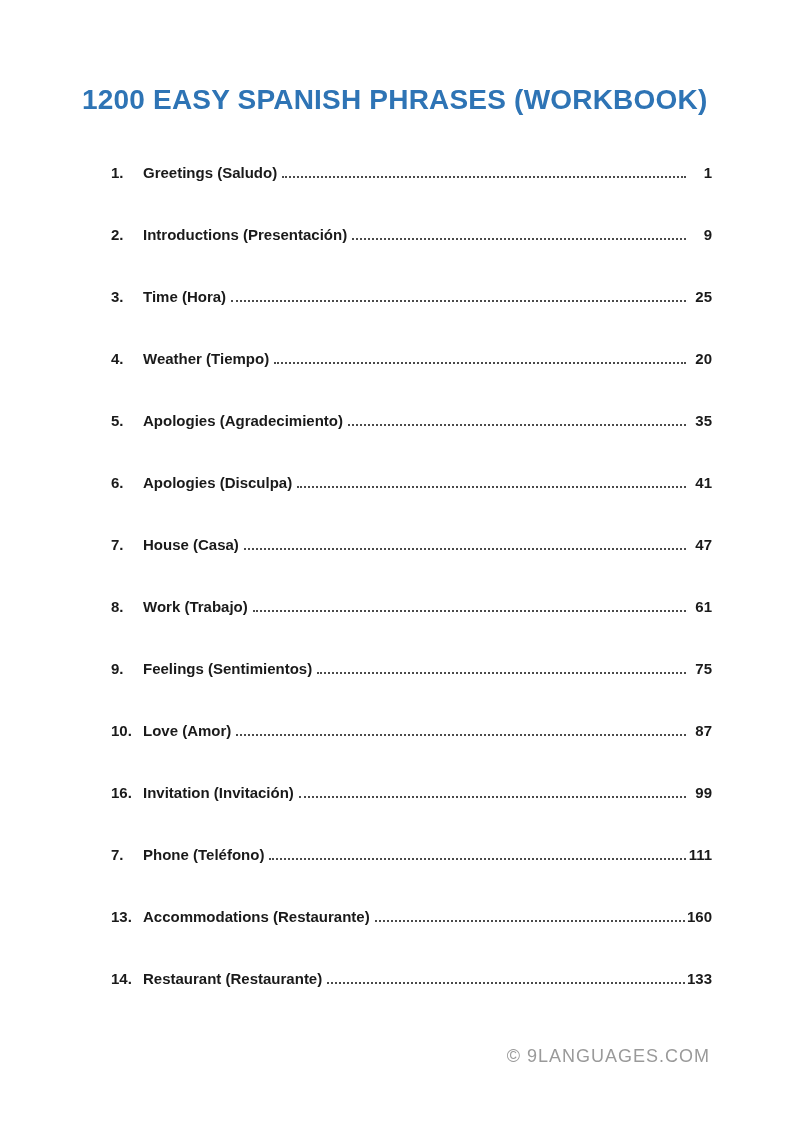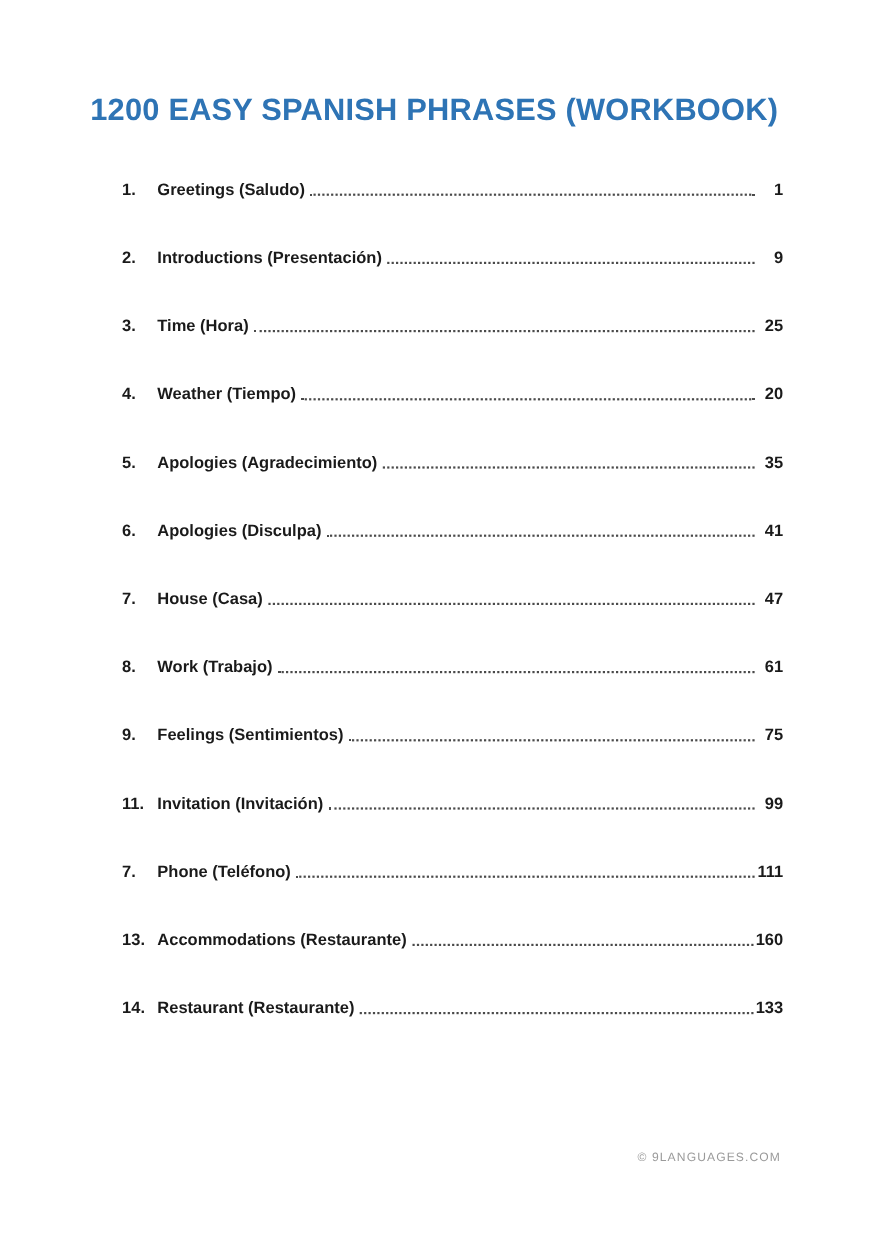--- a/index.html
+++ b/index.html
@@ -64,21 +64,21 @@
   .toc-page{
     flex:0 0 auto;
     min-width:24px;
     text-align:right;
     white-space:nowrap;
   }
   .footer-credit{
     position:absolute;
     right:78px;
     top:1046px;
-    font-size:11px;
+    font-size:18px;
     letter-spacing:1px;
     color:var(--footer-color);
     white-space:nowrap;
   }
 </style>
 </head>
 <body>
 
 <div class="page">
 
@@ -142,23 +142,29 @@
       <span class="toc-page">61</span>
     </div>
 
     <div class="toc-row">
       <span class="toc-num">9.</span>
       <span class="toc-label">Feelings (Sentimientos)</span>
       <span class="toc-leader"></span>
       <span class="toc-page">75</span>
     </div>
 
+    <div class="toc-row">
+      <span class="toc-num">10.</span>
+      <span class="toc-label">Love (Amor)</span>
+      <span class="toc-leader"></span>
+      <span class="toc-page">87</span>
+    </div>
 
     <div class="toc-row">
-      <span class="toc-num">11.</span>
+      <span class="toc-num">16.</span>
       <span class="toc-label">Invitation (Invitación)</span>
       <span class="toc-leader"></span>
       <span class="toc-page">99</span>
     </div>
 
     <div class="toc-row">
       <span class="toc-num">7.</span>
       <span class="toc-label">Phone (Teléfono)</span>
       <span class="toc-leader"></span>
       <span class="toc-page">111</span>

